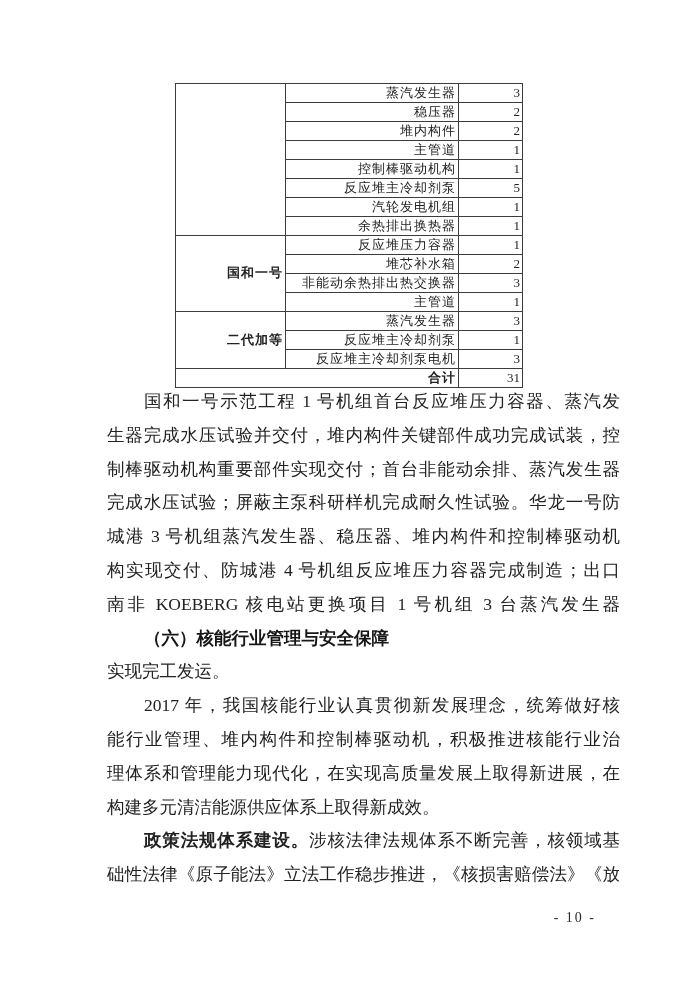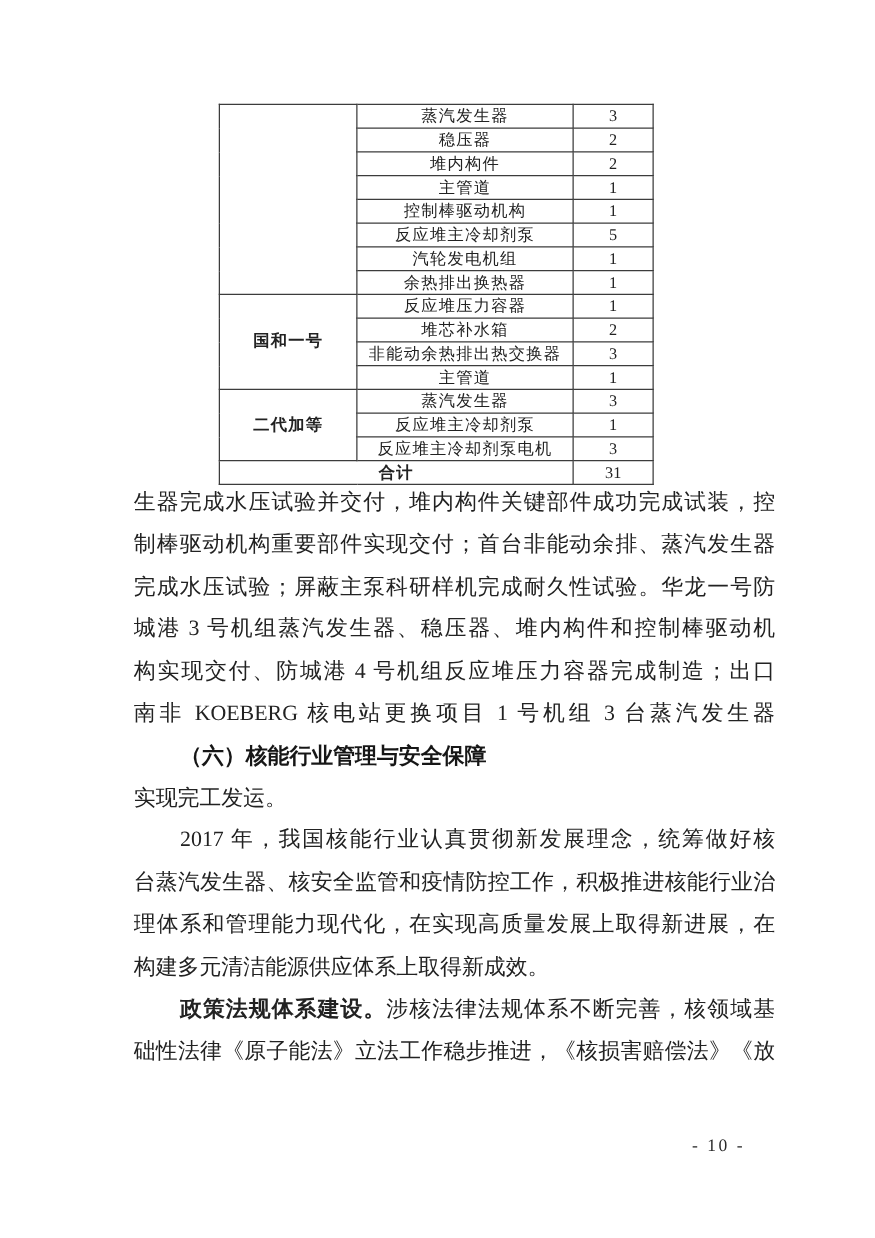--- a/index.html
+++ b/index.html
@@ -19,21 +19,21 @@
     width: 347px;
     border-collapse: collapse;
     table-layout: fixed;
     font-size: 13px;
     color: #222;
   }
   .equip-table td {
     border: 1px solid #3c3c3c;
     height: 18px;
     padding: 0 2px;
-    text-align: center;
+    text-align: right;
     vertical-align: middle;
     line-height: 1.1;
     white-space: nowrap;
     overflow: hidden;
   }
   .equip-table { border: 1.5px solid #3c3c3c; }
   .equip-table td.gsep { border-top-width: 1.5px; }
   .equip-table .group-cell { font-weight: bold; letter-spacing: 1px; }
   .equip-table .item-cell { letter-spacing: 1px; }
   .equip-table .num-cell  { letter-spacing: 0; }
@@ -147,30 +147,31 @@
           <td class="num-cell">3</td>
         </tr>
         <tr>
           <td colspan="2" class="total-cell gsep">合计</td>
           <td class="num-cell gsep">31</td>
         </tr>
       </tbody>
   </table>
 
   <div class="body-text">
+      <div class="line indent">国和一号示范工程 1 号机组首台反应堆压力容器、蒸汽发</div>
       <div class="line">生器完成水压试验并交付，堆内构件关键部件成功完成试装，控</div>
       <div class="line">制棒驱动机构重要部件实现交付；首台非能动余排、蒸汽发生器</div>
       <div class="line">完成水压试验；屏蔽主泵科研样机完成耐久性试验。华龙一号防</div>
       <div class="line">城港 3 号机组蒸汽发生器、稳压器、堆内构件和控制棒驱动机</div>
       <div class="line">构实现交付、防城港 4 号机组反应堆压力容器完成制造；出口</div>
       <div class="line">南非 KOEBERG 核电站更换项目 1 号机组 3 台蒸汽发生器</div>
       <div class="line heading indent">（六）核能行业管理与安全保障</div>
       <div class="line last">实现完工发运。</div>
       <div class="line indent">2017 年，我国核能行业认真贯彻新发展理念，统筹做好核</div>
-      <div class="line">台蒸汽发生器、核安全监管和疫情防控工作，积极推进核能行业治</div>
+      <div class="line">能行业管理、堆内构件和控制棒驱动机，积极推进核能行业治</div>
       <div class="line">理体系和管理能力现代化，在实现高质量发展上取得新进展，在</div>
       <div class="line last">构建多元清洁能源供应体系上取得新成效。</div>
       <div class="line indent"><span class="lead">政策法规体系建设。</span>涉核法律法规体系不断完善，核领域基</div>
       <div class="line">础性法律《原子能法》立法工作稳步推进，《核损害赔偿法》《放</div>
     </div>
 
   <div class="page-number">- 10 -</div>
 
 </div>
 

